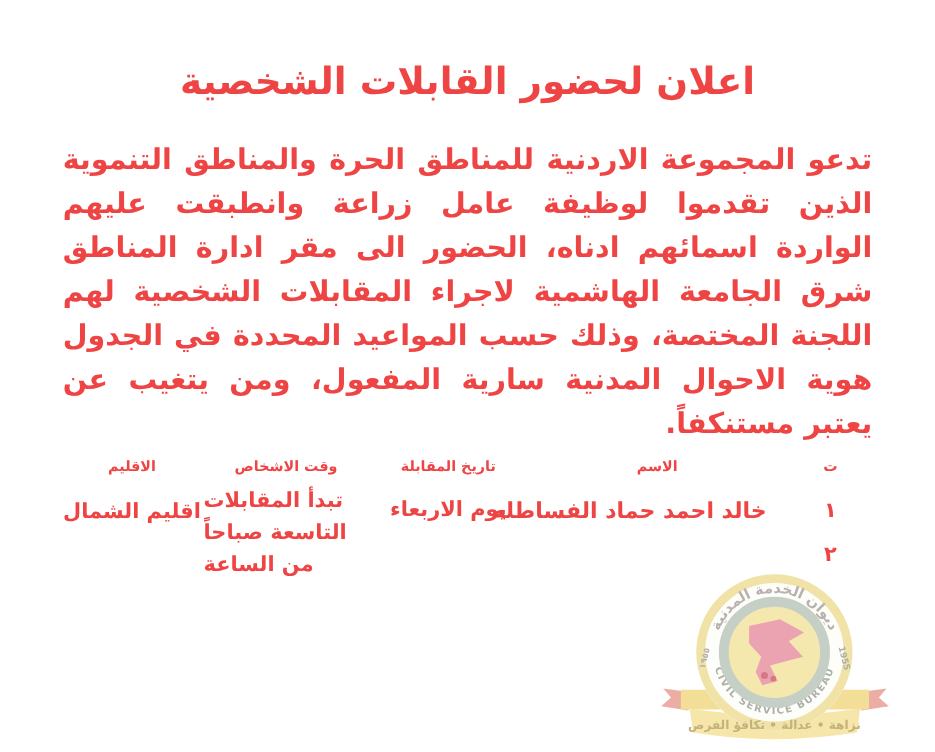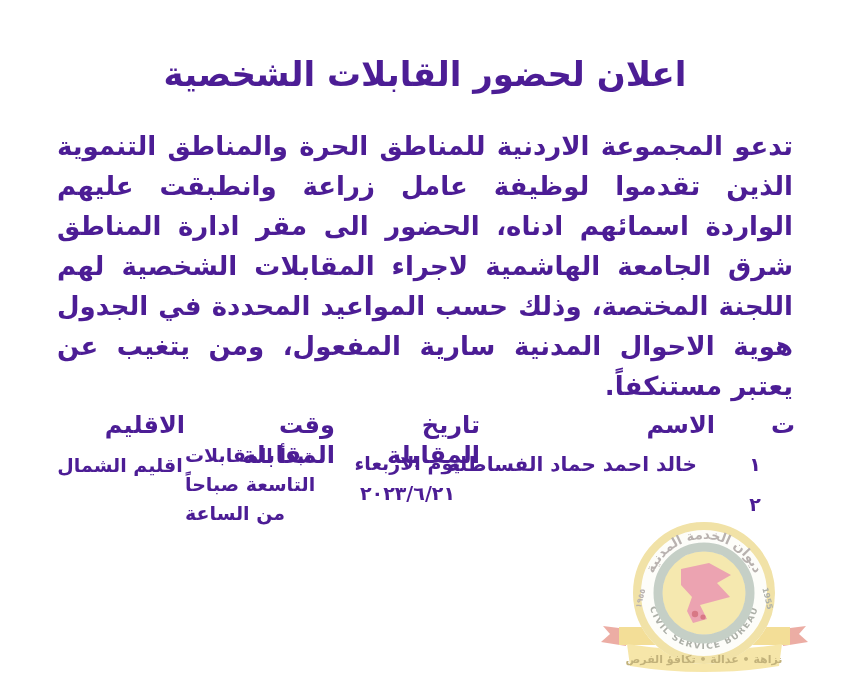--- a/index.html
+++ b/index.html
@@ -2,21 +2,21 @@
 <html lang="ar" dir="rtl"><head>
 <meta charset="utf-8">
 <style>
   html,body { margin:0; padding:0; background:#ffffff; }
   .page {
     position:relative;
     width:850px; height:684px;
     background:#ffffff;
     overflow:hidden;
     direction:rtl;
-    color:#4c1d95;
+    color:#ef4444;
     font-family:"DejaVu Sans", sans-serif;
     font-weight:bold;
   }
   .title {
     position:absolute;
     top:54px; left:0; right:0;
     text-align:center;
     font-size:34px;
     letter-spacing:0;
   }
@@ -40,22 +40,22 @@
     top:410px; right:55px; left:55px;
     display:flex;
   }
   .col-num    { width:80px;  }
   .col-name   { width:235px; }
   .col-date   { width:145px; }
   .col-time   { width:150px; }
   .col-region { width:130px; }
   .th {
     height:30px; line-height:30px;
-    text-align:right;
-    font-size:24px;
+    text-align:center;
+    font-size:13px;
   }
   .num-list  { margin-top:4px; text-align:center; font-size:19px; }
   .num-list div { height:40px; line-height:40px; }
   .name-list { margin-top:4px; font-size:20px; }
   .name-list div { height:40px; line-height:40px; text-align:left; padding-right:18px; white-space:nowrap; }
   .date-cell   { margin-top:8px; text-align:center; font-size:19px; line-height:30px; }
   .time-cell   { margin-top:1px; text-align:left; font-size:19px; line-height:29px; }
   .region-cell { margin-top:10px; text-align:center; font-size:19px; line-height:30px; }
   .seal {
     position:absolute;
@@ -95,26 +95,25 @@
       <div class="th">الاسم</div>
       <div class="name-list">
         <div>خالد احمد حماد الفساطله</div>
       </div>
     </div>
 
     <div class="col-date">
       <div class="th">تاريخ المقابلة</div>
       <div class="date-cell">
         <div>يوم الاربعاء</div>
-        <div>٢٠٢٣/٦/٢١</div>
       </div>
     </div>
 
     <div class="col-time">
-      <div class="th">وقت المقابلة</div>
+      <div class="th">وقت الاشخاص</div>
       <div class="time-cell">
         <div>تبدأ المقابلات</div>
         <div>التاسعة صباحاً</div>
         <div>من الساعة</div>
       </div>
     </div>
 
     <div class="col-region">
       <div class="th">الاقليم</div>
       <div class="region-cell">

